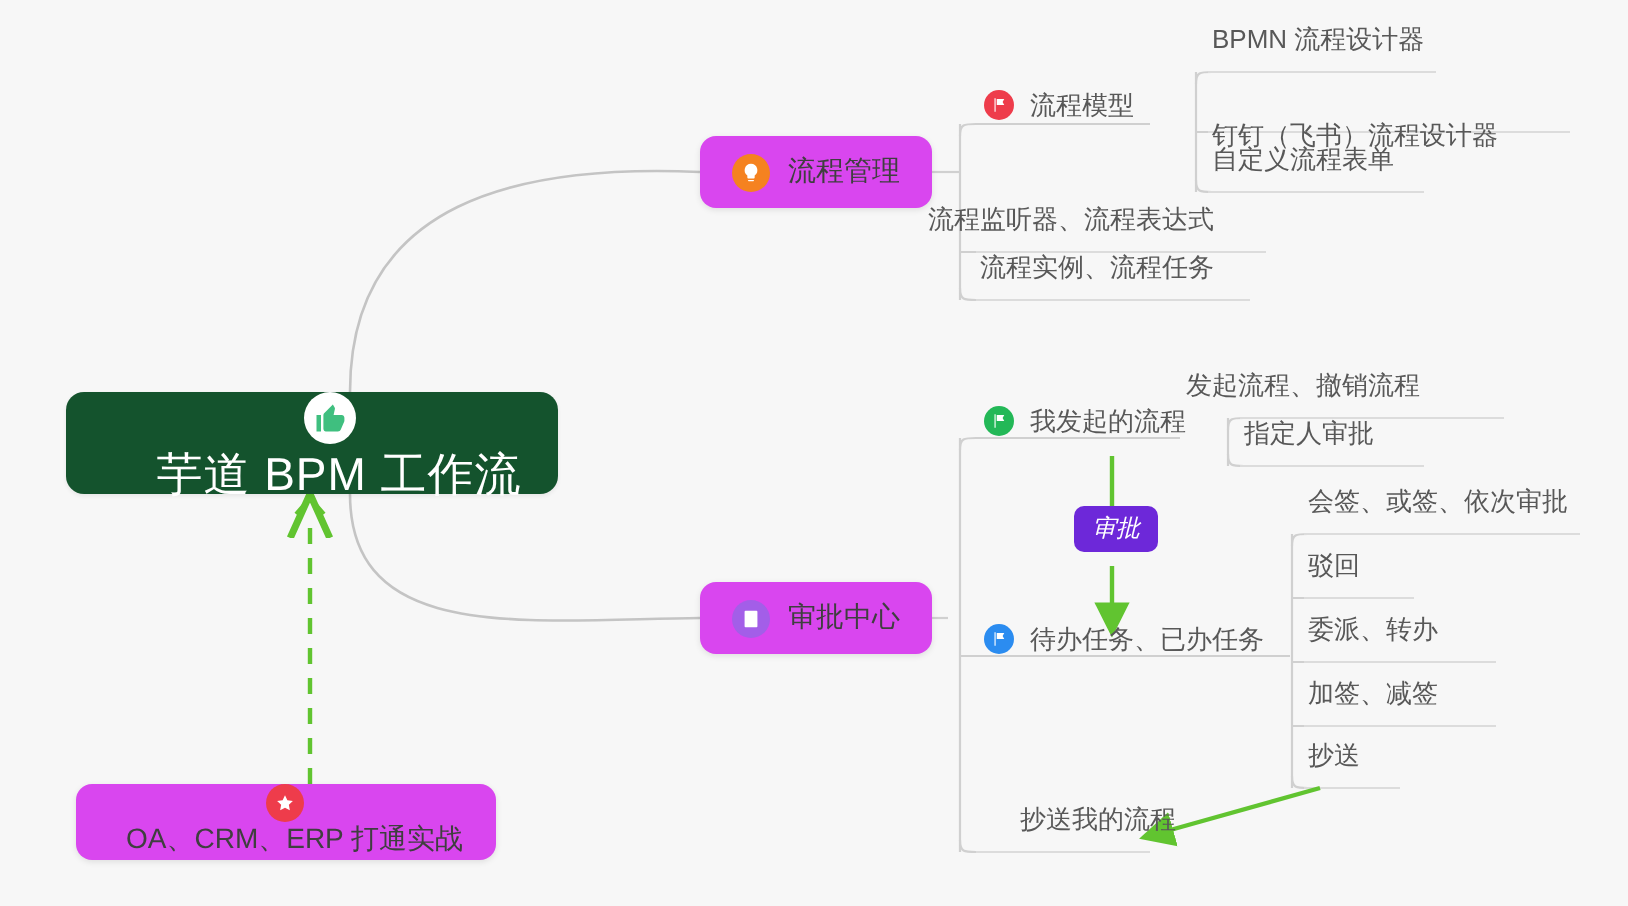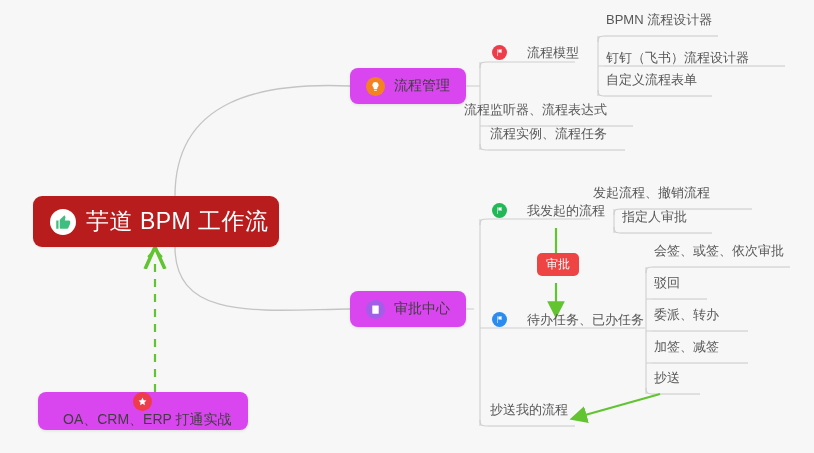--- a/index.html
+++ b/index.html
@@ -18,25 +18,26 @@
     position: absolute; left: 0; top: 0;
     width: 814px; height: 453px;
     pointer-events: none;
   }
 
   
   .root-node {
     position: absolute;
     left: 33px; top: 196px;
     width: 246px; height: 51px;
-    background: #b91c1c;
+    background: #14532d;
     border-radius: 9px;
     display: flex; align-items: center;
     padding-left: 17px;
     box-shadow: 0 1px 2px rgba(0,0,0,0.07);
+    flex-direction: column;
   }
   .root-label {
     color: #ffffff;
     font-size: 23px;
     letter-spacing: 0.5px;
     margin-left: 10px;
     white-space: nowrap;
   }
 
   
@@ -59,21 +60,21 @@
   
   .leaf {
     position: absolute;
     font-size: 13px;
     color: #585858;
     white-space: nowrap;
     padding-bottom: 4px;
     line-height: 17px;
   }
   .leaf.with-icon { padding-left: 0; display: flex; align-items: center; }
-  .leaf .leaf-text { margin-left: 20px; }
+  .leaf .leaf-text { margin-left: 8px; }
 
   
   .ico {
     display: inline-flex;
     align-items: center; justify-content: center;
     border-radius: 50%;
     flex: none;
   }
   .ico-lg { width: 26px; height: 26px; }
   .ico-md { width: 19px; height: 19px; }
@@ -82,27 +83,28 @@
   .ico-orange { background: #f58220; }
   .ico-purple { background: #a35ee8; }
   .ico-red     { background: #ee3c4b; }
   .ico-green   { background: #23b857; }
   .ico-blue    { background: #2b8cf0; }
   .ico-white   { background: #ffffff; }
 
   
   .badge-green {
     position: absolute;
-    background: #ef4444;
+    background: #6d28d9;
     color: #ffffff;
     font-size: 12px;
     border-radius: 5px;
     padding: 4px 9px;
     white-space: nowrap;
     line-height: 15px;
+    font-style: italic;
   }
 </style>
 </head>
 <body>
 
 <div id="canvas">
 
   <svg class="edges" viewBox="0 0 814 453">
 
     <path d="M 175 196 C 175 100, 260 82, 350 86" fill="none" stroke="#c4c4c4" stroke-width="1.3"></path>
@@ -205,21 +207,21 @@
       <svg width="9" height="9" viewBox="0 0 24 24">
         <path fill="#ffffff" d="M6 3h1.5v18H6zM9 4h10l-2.2 4L19 12H9z"></path>
       </svg>
     </span>
     <span class="leaf-text">流程模型</span>
   </div>
 
   <div class="leaf" style="left:606px; top:11px;">
     <span>BPMN 流程设计器</span>
   </div>
-  <div class="leaf" style="left:606px; top:49px;">
+  <div class="leaf" style="left:606px; top:59px;">
     <span>钉钉（飞书）流程设计器</span>
   </div>
   <div class="leaf" style="left:606px; top:71px;">
     <span>自定义流程表单</span>
   </div>
 
   <div class="leaf" style="left:464px; top:101px;">
     <span>流程监听器、流程表达式</span>
   </div>
   <div class="leaf with-icon" style="left:492px; top:202px;">
@@ -260,21 +262,21 @@
   <div class="leaf" style="left:654px; top:306px;">
     <span>委派、转办</span>
   </div>
   <div class="leaf" style="left:654px; top:338px;">
     <span>加签、减签</span>
   </div>
   <div class="leaf" style="left:654px; top:369px;">
     <span>抄送</span>
   </div>
 
-  <div class="leaf" style="left:490px; top:401px;">
+  <div class="leaf" style="left:510px; top:401px;">
     <span>抄送我的流程</span>
   </div>
 
   <div class="badge-green" style="left:537px; top:253px;">
     <span>审批</span>
   </div>
 
   <div class="card-node" style="left:38px; top:392px; height:38px;flex-direction:column;">
     <span class="ico ico-md ico-red">
       <svg width="11" height="11" viewBox="0 0 24 24">

